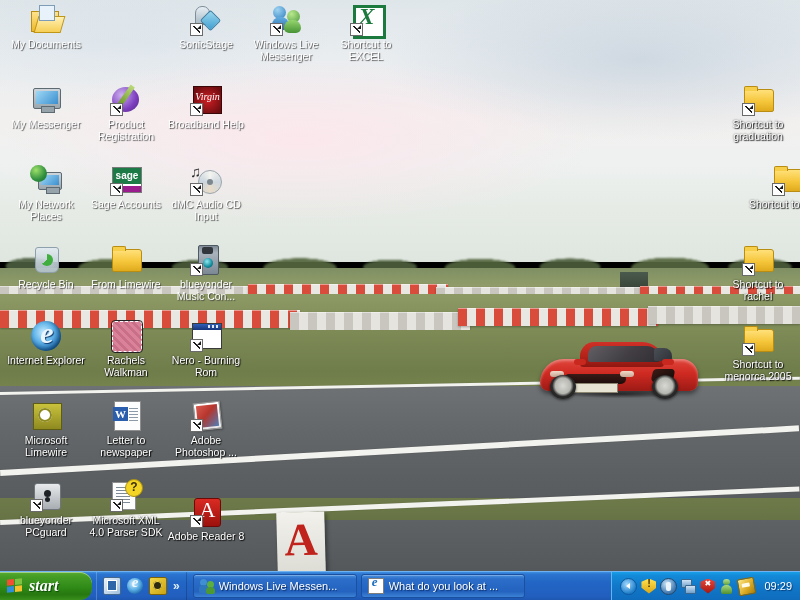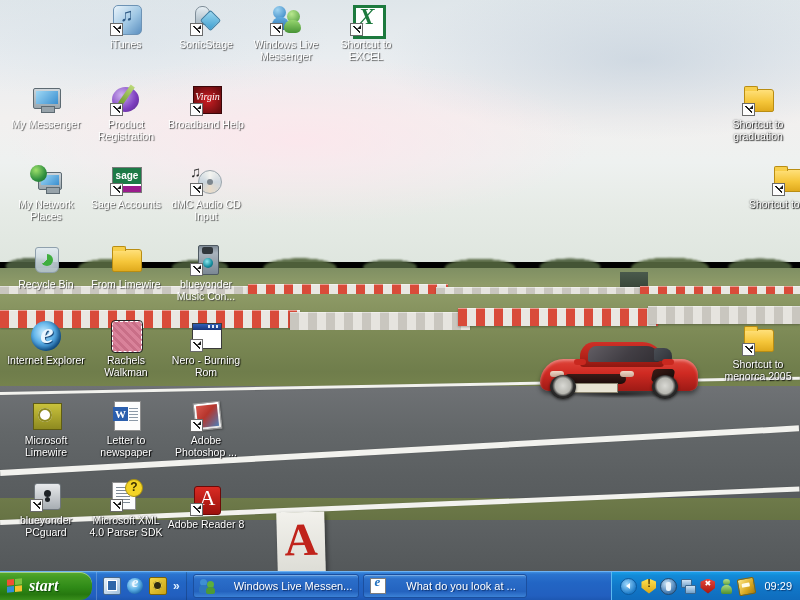--- a/index.html
+++ b/index.html
@@ -264,21 +264,21 @@
   .ql-ie:after{content:"e";position:absolute;left:0;top:-4px;width:16px;text-align:center;
     font-family:"Liberation Serif",serif;font-style:italic;font-weight:bold;font-size:15px;color:#f0f8ff;}
   .ql-wmp{background:linear-gradient(135deg,#f3d84a,#c9a313);border:1px solid #7d6406;border-radius:2px;}
   .ql-wmp:after{content:"";position:absolute;left:3px;top:3px;width:9px;height:9px;border-radius:50%;
     background:#2d2a12;box-shadow:inset 0 0 0 1px #f3d84a;}
   .ql-more{color:#dff0ff;font-size:12px;font-weight:bold;line-height:16px;width:auto;}
   #tasks{display:flex;align-items:center;gap:4px;padding:0 6px;flex:1;}
   .task{height:22px;min-width:150px;max-width:160px;display:flex;align-items:center;
     background:linear-gradient(to bottom,#4a92df,#2b6ec9 18%,#2463bf 75%,#3c82d6 100%);
     border:1px solid #1b4f9f;border-radius:3px;padding:0 6px;cursor:pointer;
-    box-shadow:inset 0 1px 0 rgba(255,255,255,.25);gap:15px;}
+    box-shadow:inset 0 1px 0 rgba(255,255,255,.25);}
   .task .tico{width:14px;height:14px;position:relative;flex:0 0 14px;margin-right:5px;}
   .task .ttxt{color:#ffffff;font-size:11px;white-space:nowrap;overflow:hidden;text-overflow:ellipsis;
     text-shadow:1px 1px 1px rgba(0,30,80,.8);}
   .tico-wlm .a,.tico-wlm .b{position:absolute;border-radius:50%;}
   .tico-wlm .a{left:0;top:0;width:7px;height:7px;background:#3f8fd2;}
   .tico-wlm .b{right:0;top:2px;width:7px;height:7px;background:#5cae3e;}
   .tico-wlm .c{position:absolute;left:-1px;top:6px;width:9px;height:8px;border-radius:4px 4px 2px 2px;background:#2e77bd;}
   .tico-wlm .d{position:absolute;right:-1px;top:8px;width:9px;height:7px;border-radius:4px 4px 2px 2px;background:#4d9a35;}
   .tico-ie{width:14px;height:14px;background:#ffffff;border:1px solid #7d7d7d;}
   .tico-ie:after{content:"e";position:absolute;left:-1px;top:-5px;width:14px;text-align:center;
@@ -372,28 +372,28 @@
       <div class="wheel" style="left:118px;"></div>
     </div>
 
     <div class="marker">
       <span>A</span>
     </div>
   </div>
 
   <div id="icons">
 
-
-    <div class="dicon dark" style="left:86px;top:4px;">
-      <div class="glyph">
-        <div class="itunes"></div>
-          <div class="shc"></div>
-      </div>
-      <div class="lbl">iTunes</div>
-    </div>
+    <div class="dicon dark" style="left:6px;top:4px;">
+      <div class="glyph">
+        <div class="folder-open"></div>
+          <div class="paper"></div>
+      </div>
+      <div class="lbl">My Documents</div>
+    </div>
+
 
     <div class="dicon dark" style="left:166px;top:4px;">
       <div class="glyph">
         <div class="sonic"></div>
           <div class="shc"></div>
       </div>
       <div class="lbl">SonicStage</div>
     </div>
 
     <div class="dicon dark" style="left:246px;top:4px;">
@@ -496,20 +496,27 @@
     </div>
 
     <div class="dicon dark" style="left:166px;top:244px;">
       <div class="glyph">
         <div class="dbpower"></div>
           <div class="shc"></div>
       </div>
       <div class="lbl">blueyonder Music Con...</div>
     </div>
 
+    <div class="dicon" style="left:718px;top:244px;">
+      <div class="glyph">
+        <div class="folder"></div>
+          <div class="shc"></div>
+      </div>
+      <div class="lbl">Shortcut to rachel</div>
+    </div>
 
     <div class="dicon" style="left:6px;top:320px;">
       <div class="glyph">
           <div class="ie"></div>
         </div>
       <div class="lbl">Internet Explorer</div>
     </div>
 
     <div class="dicon" style="left:86px;top:320px;">
       <div class="glyph">
@@ -565,21 +572,21 @@
     </div>
 
     <div class="dicon" style="left:86px;top:480px;">
       <div class="glyph">
         <div class="xmlsdk"></div>
           <div class="shc"></div>
       </div>
       <div class="lbl">Microsoft XML 4.0 Parser SDK</div>
     </div>
 
-    <div class="dicon" style="left:166px;top:484px;">
+    <div class="dicon" style="left:166px;top:496px;">
       <div class="glyph">
         <div class="acrobat"></div>
           <div class="shc"></div>
       </div>
       <div class="lbl">Adobe Reader 8</div>
     </div>
   </div>
 
   <div id="taskbar">
 

